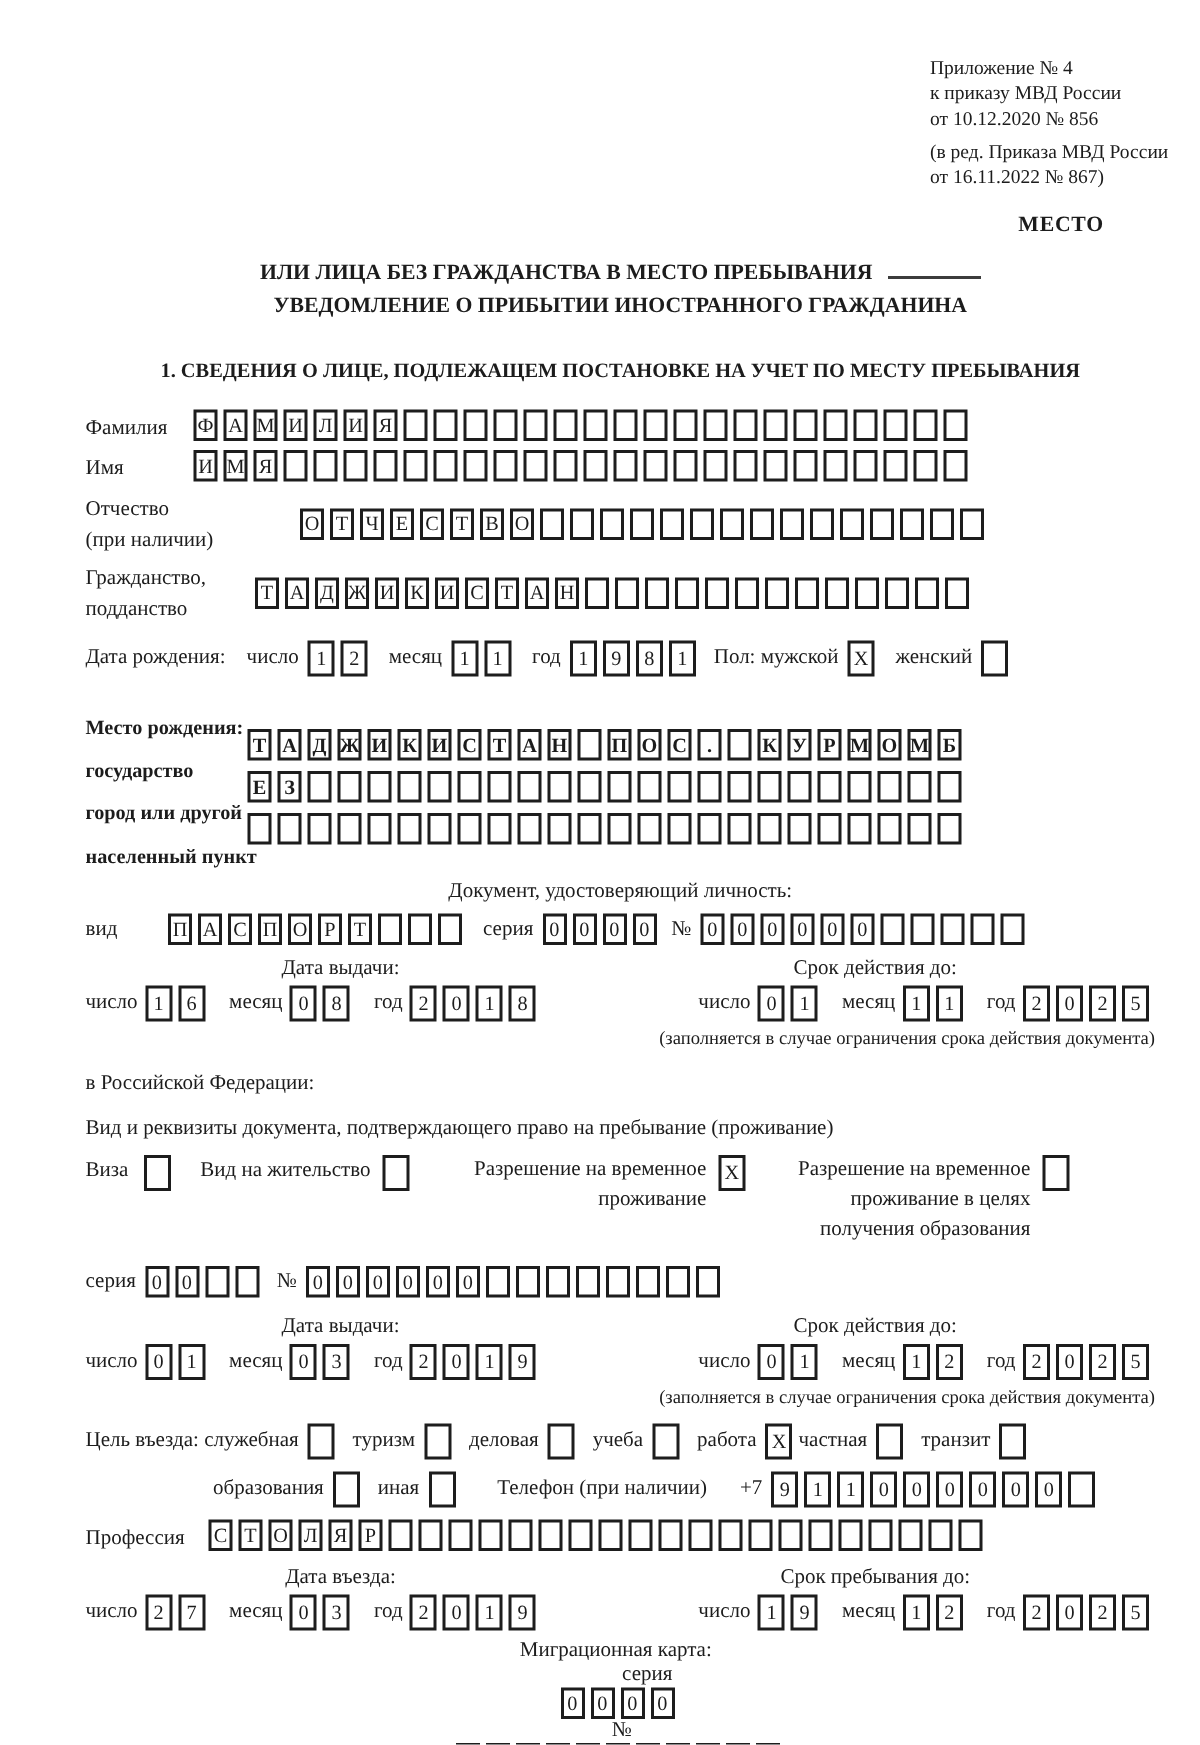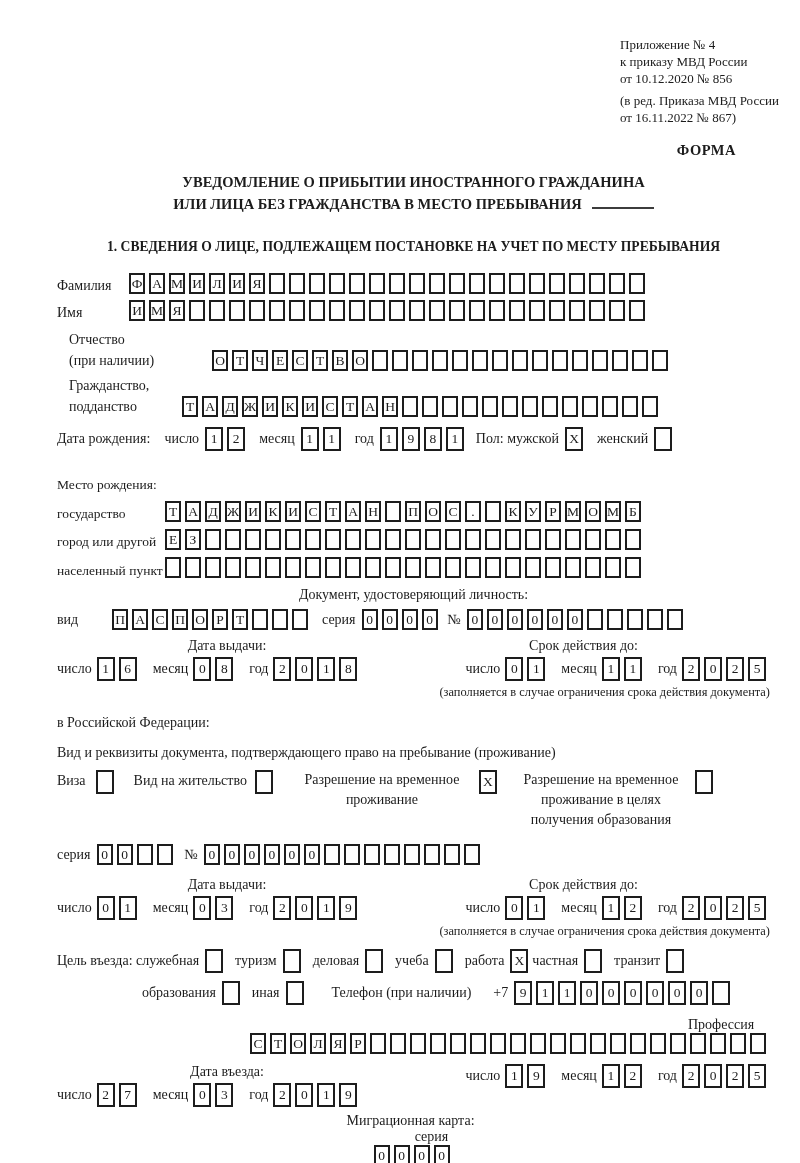--- a/index.html
+++ b/index.html
@@ -15,59 +15,59 @@
   .top-right { margin-left:563px; width:210px; font-size:13px; line-height:17px; }
   .top-right .grp2 { margin-top:5px; }
   .forma { text-align:right; padding-right:34px; font-weight:bold; font-size:14.5px; margin-top:16px; letter-spacing:.5px; }
 
   .title { text-align:center; font-weight:bold; font-size:14.5px; line-height:22px; margin-top:12px; }
   .blank-line { display:inline-block; width:62px; height:14px; border-bottom:2px solid #3c3c3c; margin-left:10px; }
 
   .section1 { text-align:center; font-weight:bold; font-size:13.6px; margin-top:24px; margin-bottom:18px; }
 
   
-  .row { display:flex; align-items:flex-end; margin-bottom:6px; flex-wrap:nowrap; }
+  .row { display:flex; align-items:center; margin-bottom:6px; flex-wrap:nowrap; }
   .lbl { flex:none; padding-top:4px; }
-  .lbl2 { line-height:21px; padding-top:2px;margin-left:12px; }
+  .lbl2 { line-height:21px; padding-top:2px; }
   .w72 { width:72px; } .w143 { width:143px; } .w113 { width:113px; }
   .w55 { width:55px; } .w108 { width:108px; } .w82 { width:82px; }
 
   .cells { display:inline-flex; flex-wrap:nowrap; flex:none; }
   .cell {
     flex:none; width:16px; height:21px; border:2px solid #1d1d1d; margin-right:4px;
     display:inline-flex; align-items:center; justify-content:center;
     font-size:13.5px; line-height:1; background:#fff;
   }
   .cell.big { width:18px; height:24px; }
 
   .il { margin:0 6px 0 10px; padding-top:4px; flex:none; }
 
   
-  .twocol { display:flex; align-items:flex-end; margin-bottom:6px; }
+  .twocol { display:flex; align-items:center; margin-bottom:6px;font-weight:bold; }
   .leftlines { flex:none; line-height:28.5px; font-size:14px; white-space:nowrap; }
   .boxrows .cells { margin-bottom:7px; display:flex; }
 
   .center-bold { text-align:center; font-weight:normal; font-size:14px; margin:2px 0 6px; }
 
   
   .dates { display:flex; margin-bottom:10px; }
   .dcol-l { width:340px; }
   .dcol-r { width:373px; margin-left:0; }
   .dhead { text-align:center; margin-bottom:3px; }
   .dl { display:flex; align-items:center; }
   .dl .dlab { margin-right:5px; white-space:nowrap; }
   .dl .sp { margin-left:12px; }
   .note { font-size:12.4px; text-align:right; margin-top:4px; white-space:nowrap; }
 
   .plain { margin-bottom:4px; line-height:26px; }
 
   
   .optrow { display:flex; align-items:flex-start; margin:4px 0 14px; }
   .opt { display:flex; align-items:flex-start; }
-  .optlbl { text-align:center; line-height:20px; }
+  .optlbl { text-align:right; line-height:20px; }
   .optlbl span { display:block; }
   .mr6{margin-right:10px;text-align:center;} .mr8{margin-right:8px;} .ml14{margin-left:14px;} .ml16{margin-left:16px;}
   .pt3{padding-top:3px;}
 
   .inline-row { display:flex; align-items:center; margin-bottom:8px; flex-wrap:nowrap; }
   .inline-row .t { margin-right:6px; white-space:nowrap; }
   .gap8 { margin-left:8px; }
 </style>
 </head>
 <body>
@@ -75,27 +75,27 @@
 <div class="page">
 
   <div class="top-right">
     <div>Приложение № 4</div>
     <div>к приказу МВД России</div>
     <div>от 10.12.2020 № 856</div>
     <div class="grp2">(в ред. Приказа МВД России</div>
     <div>от 16.11.2022 № 867)</div>
   </div>
 
-  <div class="forma">ФОРМА</div>
+  <div class="forma">МЕСТО</div>
 
   <div class="title">
-    <div>УВЕДОМЛЕНИЕ О ПРИБЫТИИ ИНОСТРАННОГО ГРАЖДАНИНА</div>
     <div>
       <span>ИЛИ ЛИЦА БЕЗ ГРАЖДАНСТВА В МЕСТО ПРЕБЫВАНИЯ</span><span class="blank-line"></span>
     </div>
+    <div>УВЕДОМЛЕНИЕ О ПРИБЫТИИ ИНОСТРАННОГО ГРАЖДАНИНА</div>
   </div>
 
   <div class="section1">1. СВЕДЕНИЯ О ЛИЦЕ, ПОДЛЕЖАЩЕМ ПОСТАНОВКЕ НА УЧЕТ ПО МЕСТУ ПРЕБЫВАНИЯ</div>
 
   <div class="row">
     <div class="lbl w72">Фамилия</div>
     <div class="cells">
         <span class="cell">Ф</span>
         <span class="cell">А</span>
         <span class="cell">М</span>
@@ -584,21 +584,21 @@
         <span class="cell big">0</span>
         <span class="cell big">0</span>
         <span class="cell big">0</span>
         <span class="cell big">0</span>
         <span class="cell big">0</span>
         <span class="cell big">0</span>
         <span class="cell big"></span>
       </span>
   </div>
 
-  <div class="row" style="margin-bottom:10px;flex-direction:column;">
+  <div class="row" style="margin-bottom:10px;">
     <div class="lbl w82">Профессия</div>
     <div class="cells">
         <span class="cell">С</span>
         <span class="cell">Т</span>
         <span class="cell">О</span>
         <span class="cell">Л</span>
         <span class="cell">Я</span>
         <span class="cell">Р</span>
         <span class="cell"></span>
         <span class="cell"></span>
@@ -640,20 +640,21 @@
         <span class="dlab sp">год</span>
         <span class="cells bigcells">
             <span class="cell big">2</span>
             <span class="cell big">0</span>
             <span class="cell big">1</span>
             <span class="cell big">9</span>
           </span>
       </div>
     </div>
     <div class="dcol-r">
+      <div class="dhead">Срок пребывания до:</div>
       <div class="dl" style="justify-content:flex-end;">
         <span class="dlab">число</span>
         <span class="cells bigcells">
             <span class="cell big">1</span>
             <span class="cell big">9</span>
           </span>
         <span class="dlab sp">месяц</span>
         <span class="cells bigcells">
             <span class="cell big">1</span>
             <span class="cell big">2</span>

